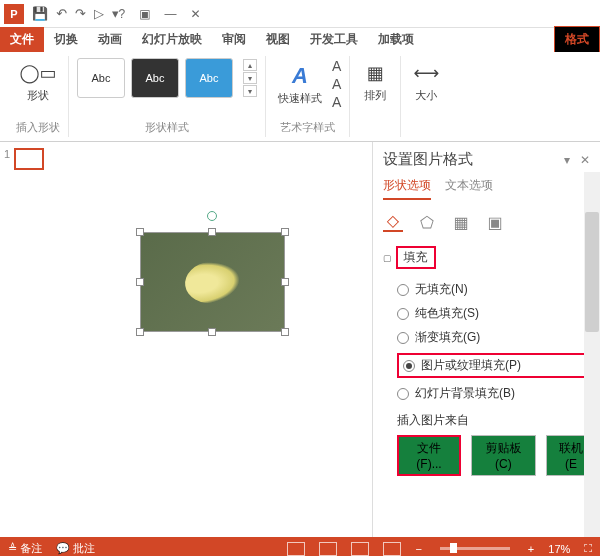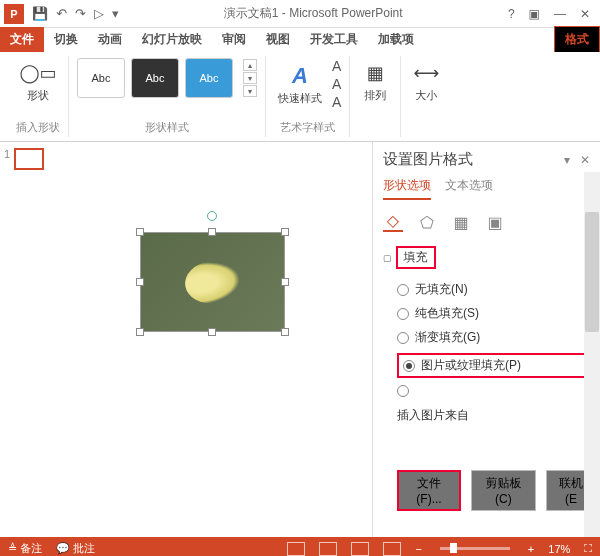--- a/index.html
+++ b/index.html
@@ -55,21 +55,21 @@
 .section-head { display: flex; align-items: center; gap: 4px; margin: 6px 0; }
 .section-head .tri { font-size: 9px; color: #666; }
 .section-head .lbl { font-size: 12px; color: #333; }
 .red-box { border: 2px solid #e03; padding: 1px 6px; }
 .radio-list { padding-left: 14px; display: flex; flex-direction: column; gap: 7px; margin-top: 6px; }
 .radio-item { display: flex; align-items: center; gap: 6px; font-size: 12px; color: #333; }
 .radio { width: 12px; height: 12px; border: 1px solid #888; border-radius: 50%; display: inline-flex; align-items: center; justify-content: center; }
 .radio.checked::after { content:""; width:6px;height:6px;background:#444;border-radius:50%; }
 .insert-from { margin-left: 14px; margin-top: 10px; font-size: 12px; color: #333; }
 .insert-btns { display: flex; gap: 10px; margin-left: 14px; margin-top: 6px; }
-.insert-btn { border: 1px solid #bbb; padding: 3px 8px; font-size: 12px; background: #737373; margin-top: 40px; }
+.insert-btn { border: 1px solid #bbb; padding: 3px 8px; font-size: 12px; background: #15803d; }
 .scroll-stub { position: absolute; right: 0; top: 30px; bottom: 0; width: 16px; background: #f0f0f0; }
 .scroll-thumb { position:absolute; top:40px; width:14px; left:1px; height:120px; background:#cfcfcf; border-radius:2px; }
 
 .statusbar { height: 23px; background: #d24726; color: #fff; display: flex; align-items: center; font-size: 11px; padding: 0 8px; gap: 14px; }
 .statusbar .spacer { flex: 1; }
 .view-btn { width: 18px; height: 14px; border: 1px solid rgba(255,255,255,0.7); display:inline-block; }
 .zoom-track { width: 70px; height: 3px; background: rgba(255,255,255,0.5); position: relative; margin: 0 4px; }
 .zoom-thumb { position:absolute; width:7px; height:10px; background:#fff; top:-4px; left:10px; }
 
 .close-x { cursor:pointer; color:#888; }
@@ -81,21 +81,20 @@
   <div class="corner">
       <span>P</span>
     </div>
   <div class="qat">
     <span>💾</span>
     <span>↶</span>
     <span>↷</span>
     <span>▷</span>
     <span>▾</span>
   </div>
-  <div class="title">演示文稿1 - Microsoft PowerPoint</div>
   <div class="wincontrols">
     <span>?</span>
     <span>▣</span>
     <span>—</span>
     <span>✕</span>
   </div>
 </div>
 
 <div class="ribbon-tabs">
   <div class="tab file">文件</div>
@@ -225,20 +224,21 @@
       <label class="radio-item">
           <span class="radio"></span>
           <span>渐变填充(G)</span>
         </label>
       <label class="radio-item red-box" style="padding:2px 4px">
           <span class="radio checked"></span>
           <span>图片或纹理填充(P)</span>
         </label>
       <label class="radio-item">
           <span class="radio"></span>
+          <span>幻灯片背景填充(B)</span>
         </label>
     </div>
 
     <div class="insert-from">插入图片来自</div>
     <div class="insert-btns">
       <button class="insert-btn red-box" style="border:2px solid #e03">文件(F)...</button>
       <button class="insert-btn">剪贴板(C)</button>
       <button class="insert-btn">联机(E</button>
     </div>
   </div>

